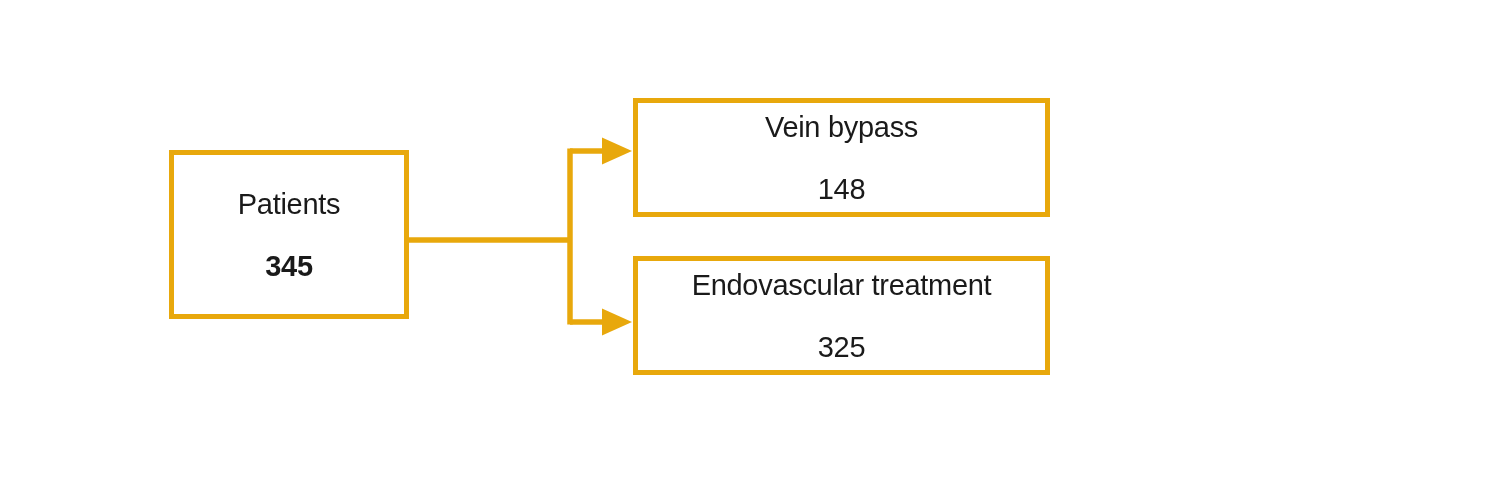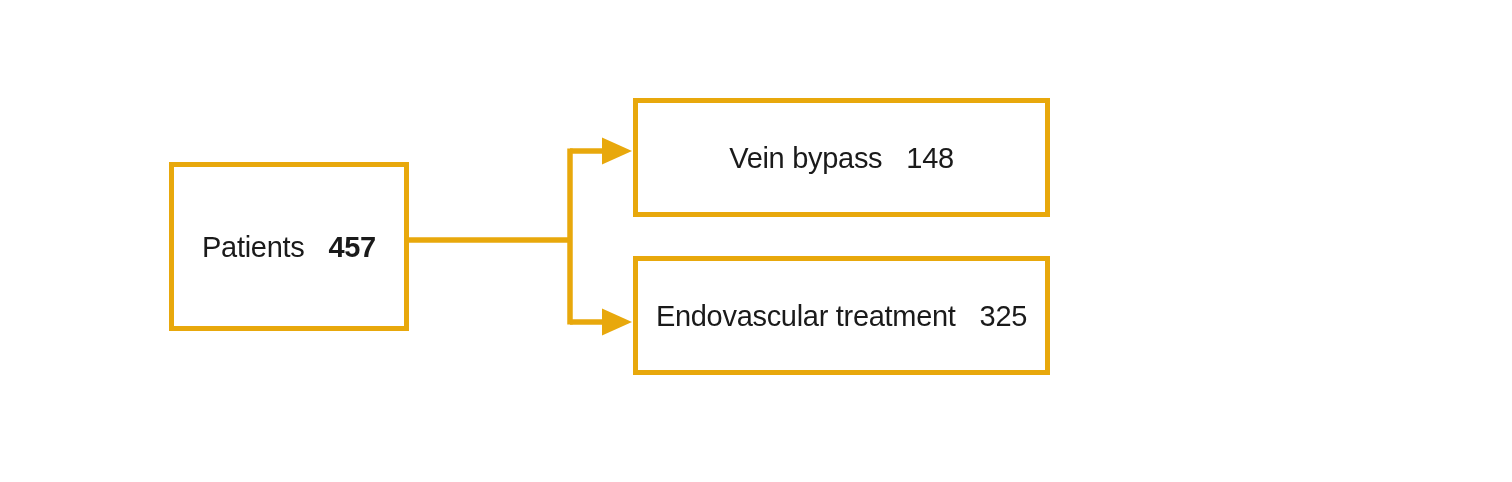--- a/index.html
+++ b/index.html
@@ -17,32 +17,32 @@
   }
   .stage{position:absolute;inset:0;}
   .connector-svg{position:absolute;left:0;top:0;pointer-events:none;}
   .connector-svg .wire{stroke:var(--accent);stroke-width:5.5;fill:none;}
   .connector-svg .head{fill:var(--accent);stroke:none;}
   .node{
     position:absolute;
     box-sizing:border-box;
     border:5px solid var(--accent);
     background:#ffffff;
-    display:flex;flex-direction:row;
+    display:flex;flex-direction:column;
     align-items:center;justify-content:center;
     text-align:center;
     gap:24px;
   }
   .node .label, .node .value{
     font-size:29px;
     line-height:38px;
     letter-spacing:-0.3px;
     white-space:nowrap;
   }
-  .node-root{left:169px;top:162px;width:240px;height:169px;}
+  .node-root{left:169px;top:150px;width:240px;height:169px;}
   .node-top{left:633px;top:98px;width:417px;height:119px;}
   .node-bottom{left:633px;top:256px;width:417px;height:119px;}
   .node-root .value{font-weight:bold;}
 </style>
 </head>
 <body>
 
 <div class="stage">
 
   <svg class="connector-svg" width="1512" height="482" viewBox="0 0 1512 482" aria-hidden="true">
@@ -54,21 +54,21 @@
     <path class="wire" d="M570,151 H604"></path>
 
     <path class="wire" d="M570,322 H604"></path>
 
     <polygon class="head" points="602,137.5 602,164.5 632,151"></polygon>
     <polygon class="head" points="602,308.5 602,335.5 632,322"></polygon>
   </svg>
 
   <div class="node node-root">
     <div class="label">Patients</div>
-    <div class="value">457</div>
+    <div class="value">345</div>
   </div>
 
   <div class="node node-top">
     <div class="label">Vein bypass</div>
     <div class="value">148</div>
   </div>
 
   <div class="node node-bottom">
     <div class="label">Endovascular treatment</div>
     <div class="value">325</div>

